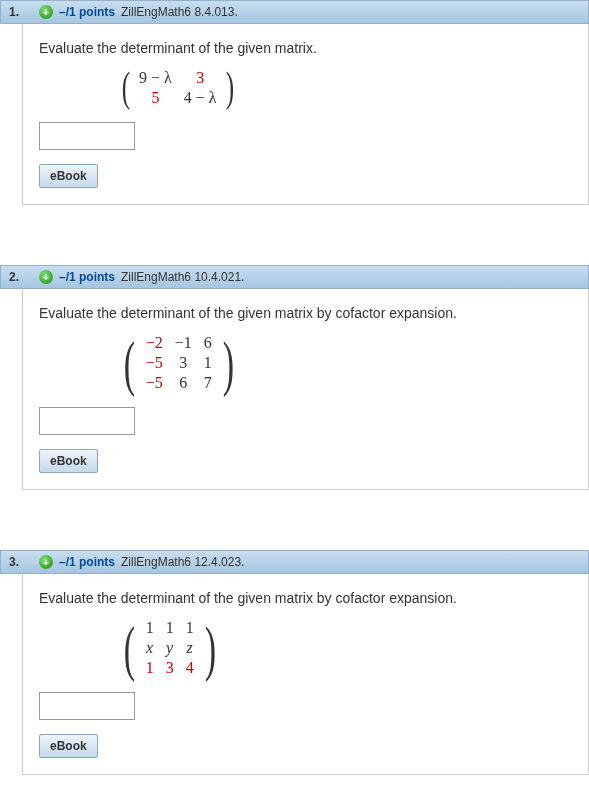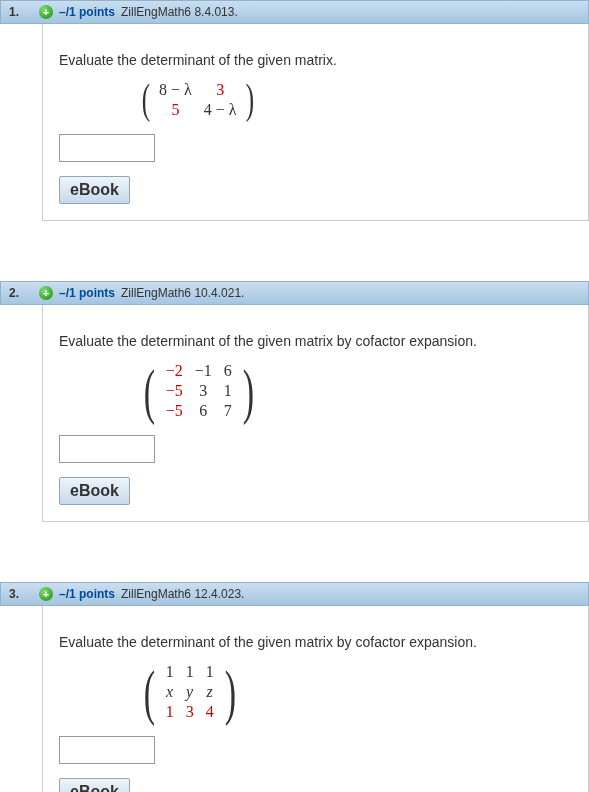--- a/index.html
+++ b/index.html
@@ -47,22 +47,22 @@
     font-weight: bold;
     margin-right: 6px;
   }
   .source {
     color: #333;
     text-align: right;
   }
   .qbody {
     border: 1px solid #ccc;
     border-top: none;
-    margin-left: 42px;
-    padding: 24px 16px 16px 16px;
+    margin-left: 22px;
+    padding: 12px 16px 16px 16px;
     font-size: 14px;
     color: #333;
   }
   .prompt {
     margin: 4px 0 12px 0;
   }
   .matrix-wrap {
     display: flex;
     justify-content: flex-start;
     margin: 6px 0 14px 80px;
@@ -102,21 +102,21 @@
     background: #fff;
     margin: 0 0 14px 0;
   }
   .ebook-btn {
     display: inline-block;
     padding: 4px 10px;
     background: linear-gradient(to bottom, #eef4fa, #c6d9eb);
     border: 1px solid #8ba6c0;
     border-radius: 2px;
     font-weight: bold;
-    font-size: 16px;
+    font-size: 12px;
     color: #333;
     cursor: pointer;
   }
 </style>
 </head>
 <body>
 
 <div class="question">
   <div class="qheader">
     <span class="qnum">1.</span>
@@ -125,21 +125,21 @@
     <span class="source">ZillEngMath6 8.4.013.</span>
   </div>
   <div class="qbody">
     <div class="prompt">Evaluate the determinant of the given matrix.</div>
     <div class="matrix-wrap">
       <span class="matrix">
         <span class="paren">(</span>
         <table class="mtable">
           <tbody>
               <tr>
-            <td>8 − λ</td>
+            <td>9 − λ</td>
             <td class="red">3</td>
           </tr>
           <tr>
             <td class="red">5</td>
             <td>4 − λ</td>
           </tr>
         </tbody>
           </table>
         <span class="paren">)</span>
       </span>

